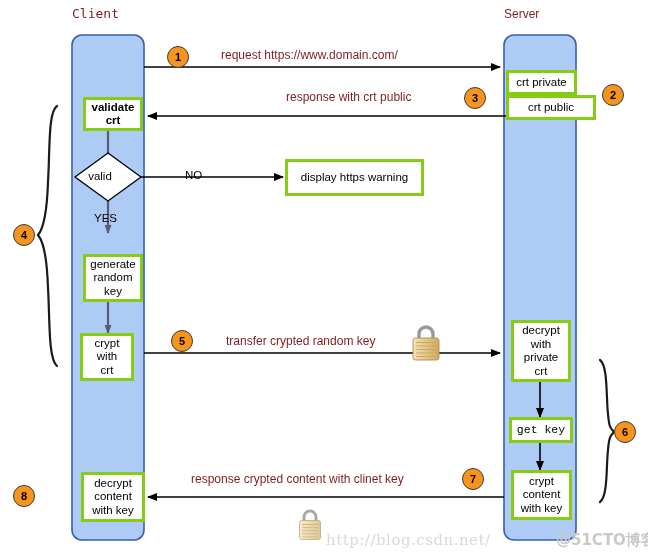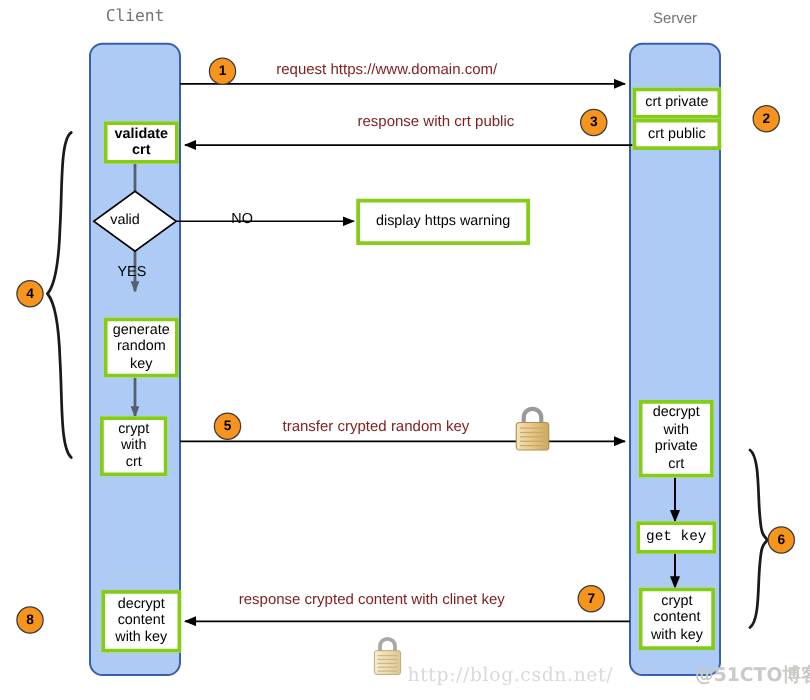--- a/index.html
+++ b/index.html
@@ -24,22 +24,21 @@
   svg#scene {
     position: absolute;
     left: 0; top: 0;
     width: 648px;
     height: 560px;
   }
   .lane-title {
     position: absolute;
     font-family: "DejaVu Sans Mono", monospace;
     font-size: 13px;
-    color: #737373;
-    text-align: center;
+    color: #7f1d1d;
     white-space: nowrap;
   }
   .lane-title.server-title {
     font-family: "Liberation Sans", sans-serif;
     font-size: 12px;
   }
   .node-box {
     position: absolute;
     background: #ffffff;
     border: 3px solid #84cc16;
@@ -187,21 +186,21 @@
 
   <div class="node-box" style="left:80px; top:333px; width:54px; height:48px;">crypt with
 crt</div>
 
   <div class="node-box" style="left:81px; top:472px; width:64px; height:50px;">decrypt
 content
 with key</div>
 
   <div class="node-box" style="left:506px; top:70px; width:71px; height:25px;">crt private</div>
 
-  <div class="node-box" style="left:506px; top:95px; width:71px; height:25px;">crt public</div>
+  <div class="node-box" style="left:506px; top:95px; width:90px; height:25px;">crt public</div>
 
   <div class="node-box" style="left:511px; top:320px; width:60px; height:62px;">decrypt
 with
 private
 crt</div>
 
   <div class="node-box" style="left:509px; top:417px; width:64px; height:26px;font-family:Liberation Mono, monospace;">get key</div>
 
   <div class="node-box" style="left:511px; top:470px; width:61px; height:50px;">crypt
 content

